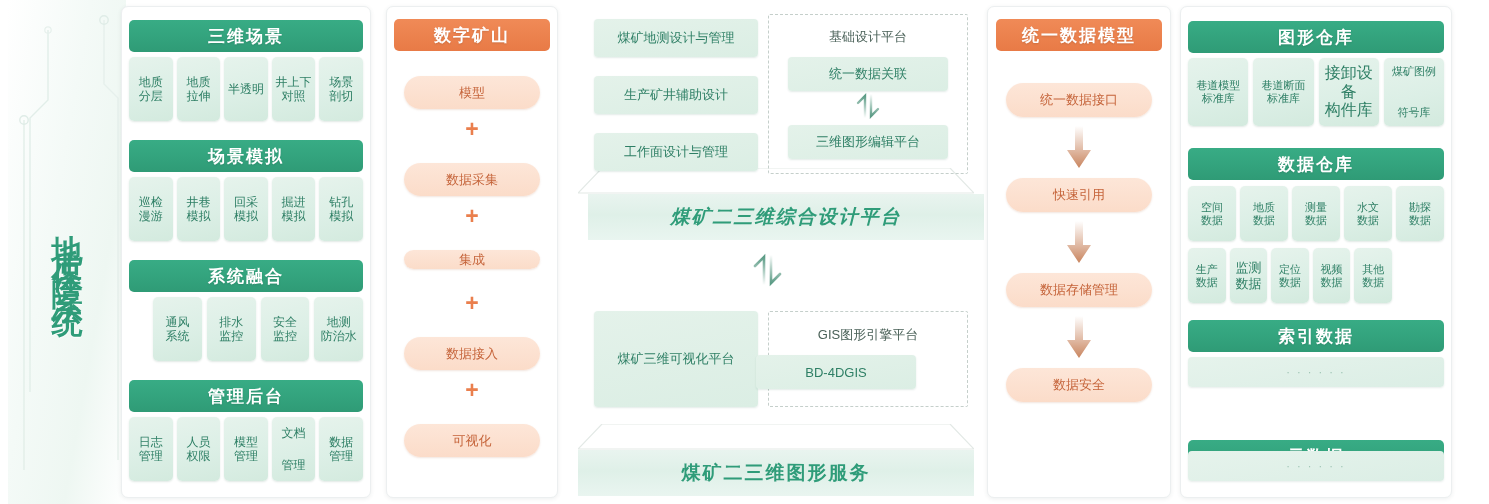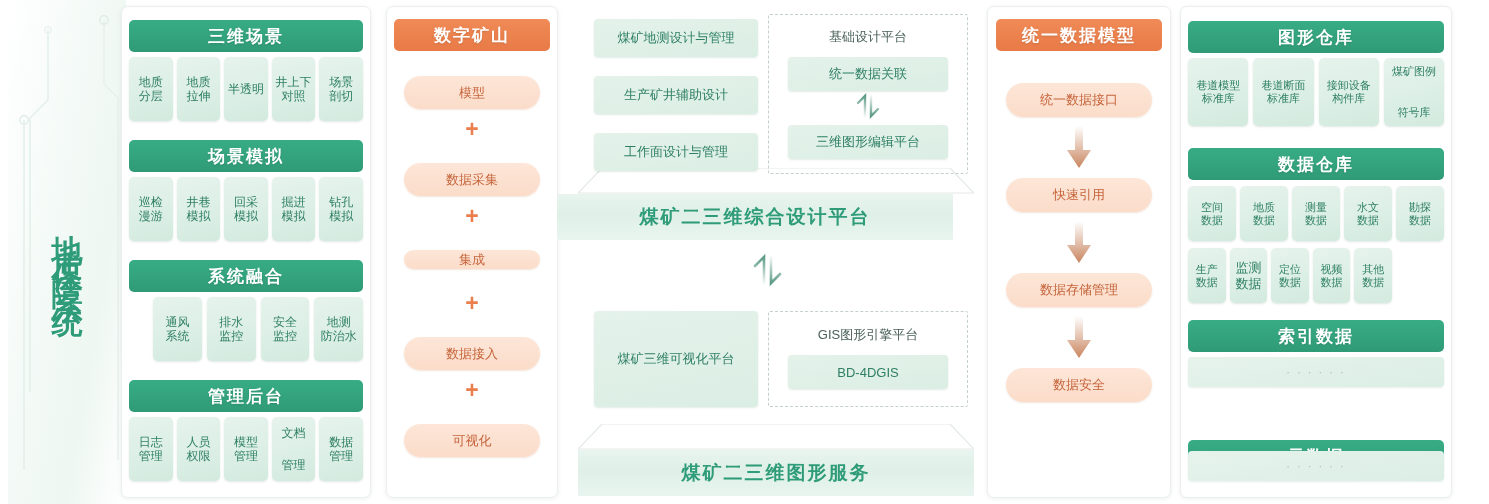--- a/index.html
+++ b/index.html
@@ -288,42 +288,42 @@
       <linearGradient id="g2" x1="0" y1="0" x2="0" y2="1">
         <stop offset="0" stop-color="#ffffff"></stop>
           <stop offset="1" stop-color="#5b9b85"></stop>
       </linearGradient>
     </defs>
     <path d="M13 26 L13 4 L6 11" fill="none" stroke="url(#g1)" stroke-width="2.4" stroke-linecap="round"></path>
     <path d="M19 2 L19 24 L26 17" fill="none" stroke="url(#g2)" stroke-width="2.4" stroke-linecap="round"></path>
   </svg>
   <div class="wide-tile" style="position:absolute; left:788px; top:125px; width:160px; height:34px;">三维图形编辑平台</div>
 
-  <div class="band" style="left:557px; top:194px; width:396px; height:46px;">煤矿二三维综合设计平台</div>
+  <div class="band" style="left:588px; top:194px; width:396px; height:46px;font-style:italic;">煤矿二三维综合设计平台</div>
 
   <svg class="bidir" style="left:748px; top:252px; width:40px; height:36px;" viewBox="0 0 40 36">
     <defs>
       <linearGradient id="g3" x1="0" y1="1" x2="0" y2="0">
         <stop offset="0" stop-color="#ffffff"></stop>
           <stop offset="1" stop-color="#5b9b85"></stop>
       </linearGradient>
       <linearGradient id="g4" x1="0" y1="0" x2="0" y2="1">
         <stop offset="0" stop-color="#ffffff"></stop>
           <stop offset="1" stop-color="#5b9b85"></stop>
       </linearGradient>
     </defs>
     <path d="M16 33 L16 5 L7 14" fill="none" stroke="url(#g3)" stroke-width="2.6" stroke-linecap="round"></path>
     <path d="M23 3 L23 31 L32 22" fill="none" stroke="url(#g4)" stroke-width="2.6" stroke-linecap="round"></path>
   </svg>
 
   <div class="wide-tile" style="position:absolute; left:594px; top:311px; width:164px; height:96px; font-size:13px;">煤矿三维可视化平台</div>
 
   <div class="dashbox" style="left:768px; top:311px; width:200px; height:96px;"></div>
   <div class="dash-label" style="left:768px; top:326px; width:200px;">GIS图形引擎平台</div>
-  <div class="wide-tile" style="position:absolute; left:788px; top:355px; width:160px; height:34px; font-size:13px;">BD-4DGIS</div>
+  <div class="wide-tile" style="position:absolute; left:756px; top:355px; width:160px; height:34px; font-size:13px;">BD-4DGIS</div>
 
   <svg class="trapz" style="left:578px; top:424px; width:396px; height:26px;" viewBox="0 0 396 26">
     <path d="M24 0 L372 0 L396 25 L0 25 Z" fill="none" stroke="#e3e9e6" stroke-width="1.2"></path>
   </svg>
 
   <div class="band" style="left:578px; top:450px; width:396px; height:46px;">煤矿二三维图形服务</div>
 
   <div class="panel" style="left:987px; top:6px; width:184px; height:492px;"></div>
 
   <div class="hbar orange" style="position:absolute; left:996px; top:19px; width:166px; height:32px; font-size:17px;">统一数据模型</div>
@@ -368,21 +368,21 @@
   <div class="hbar green" style="position:absolute; left:1188px; top:21px; width:256px; height:32px; font-size:17px;">图形仓库</div>
   <div style="position:absolute; left:1188px; top:58px; width:256px; height:68px; display:flex; gap:5px;">
     <div class="tile" style="flex:1; font-size:11px;">
       <span>巷道模型</span>
       <span>标准库</span>
     </div>
     <div class="tile" style="flex:1; font-size:11px;">
       <span>巷道断面</span>
       <span>标准库</span>
     </div>
-    <div class="tile" style="flex:1; font-size:11px;">
+    <div class="tile" style="flex:1; font-size:16px;">
       <span>接卸设备</span>
       <span>构件库</span>
     </div>
     <div class="tile" style="flex:1; font-size:11px;gap:28px;">
       <span>煤矿图例</span>
       <span>符号库</span>
     </div>
   </div>
 
   <div class="hbar green" style="position:absolute; left:1188px; top:148px; width:256px; height:32px; font-size:17px;">数据仓库</div>

